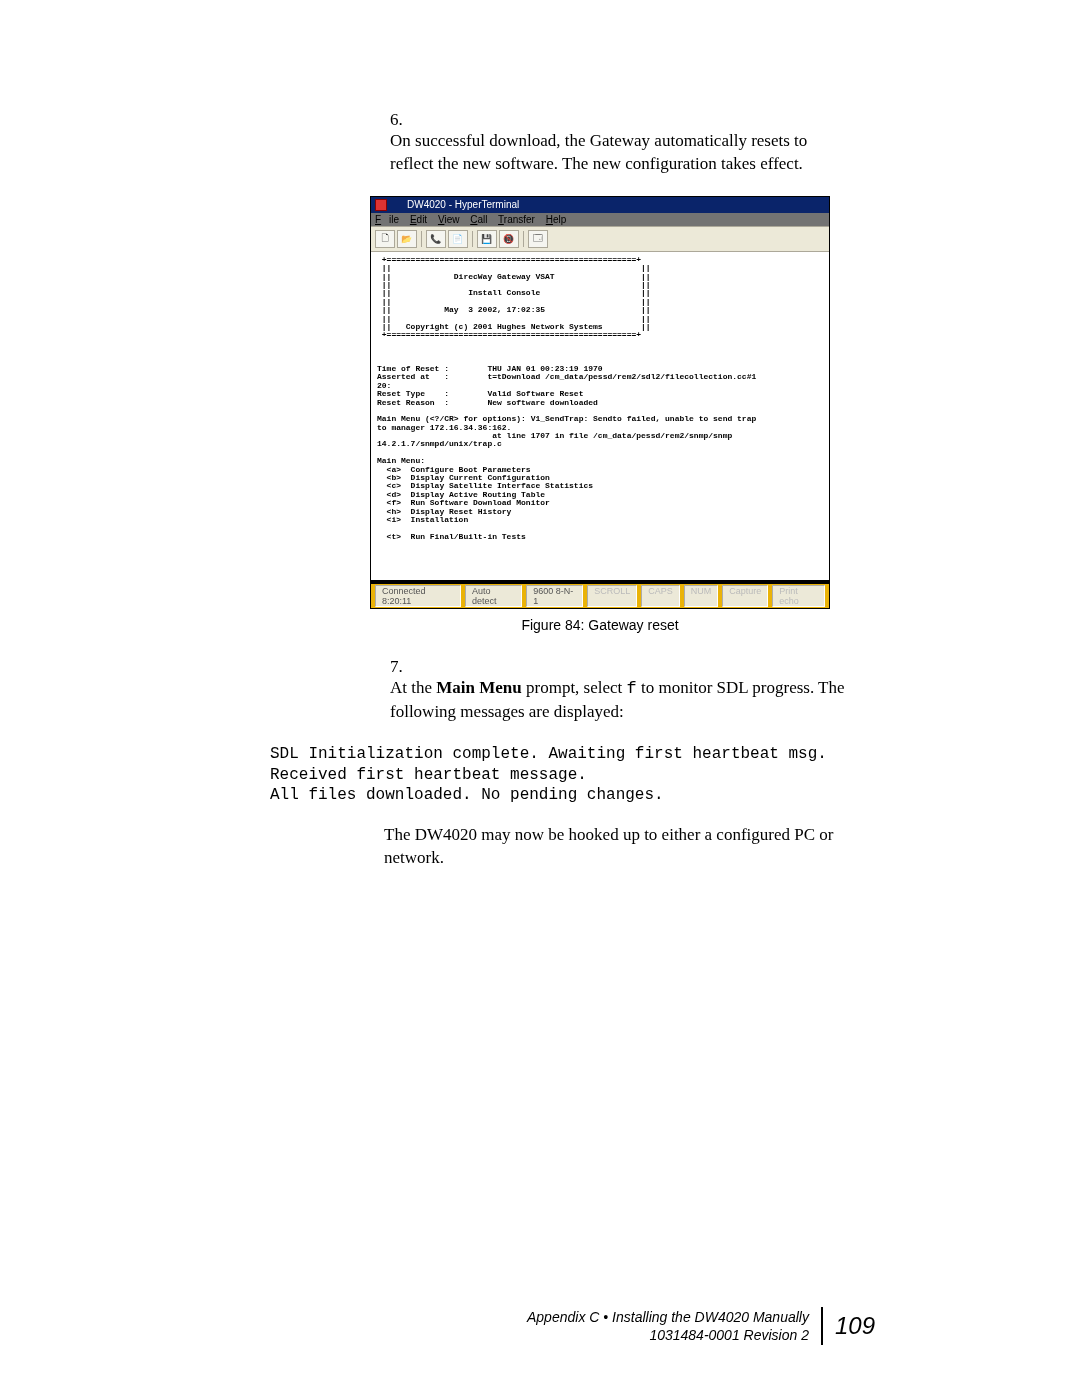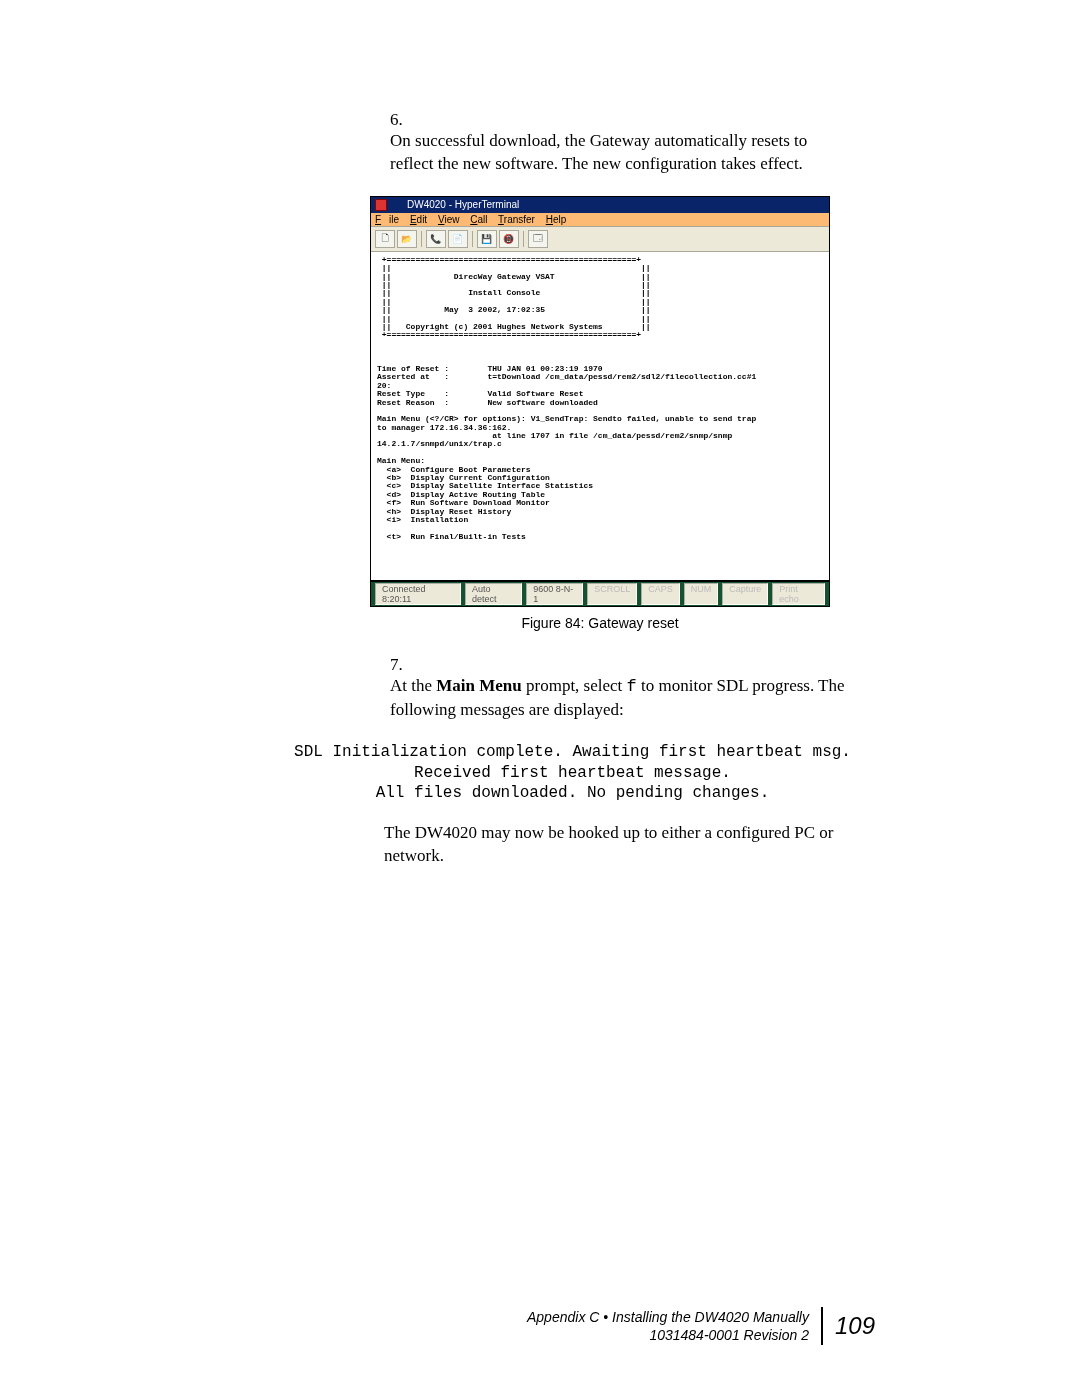--- a/index.html
+++ b/index.html
@@ -64,21 +64,21 @@
     display: flex;
     align-items: center;
     gap: 20px;
   }
   .ht-title-icon {
     width: 10px; height: 10px;
     background: #d33; display: inline-block;
     border: 1px solid #800;
   }
   .ht-menu {
-    background: #fdba74;
+    background: #737373;
     padding: 1px 4px;
     font-size: 10px;
     border-bottom: 1px solid #aca899;
   }
   .ht-menu span { margin-right: 8px; }
   .ht-menu span u { text-decoration: underline; }
   .ht-toolbar {
     background: #ece9d8;
     padding: 3px 4px;
     border-bottom: 1px solid #aca899;
@@ -106,41 +106,40 @@
     font-family: "Courier New", monospace;
     font-size: 8px;
     line-height: 1.05;
     white-space: pre;
     color: #000;
     height: 320px;
     overflow: hidden;
     font-weight: bold;
   }
   .ht-status {
-    background: #14532d;
-    border-top: 2px solid #000000;
+    background: #eab308;
+    border-top: 4px solid #000000;
     padding: 1px 4px;
     font-size: 9px;
     display: flex;
     gap: 4px;
     color: #555;
   }
   .ht-status .cell {
     border: 1px inset #fff;
     padding: 0 6px;
     background: #ece9d8;
   }
   .ht-status .cell.grey { color: #bbb; }
   .mono-block {
     font-family: "Courier New", monospace;
     font-size: 16px;
     white-space: pre;
     line-height: 1.3;
     margin: 10px 0 18px 0;
-    text-align: center;
   }
   .mono-inline {
     font-family: "Courier New", monospace;
   }
   .bold { font-weight: bold; }
   .followup {
     margin-left: 114px;
     margin-top: 10px;
     line-height: 1.35;
   }

